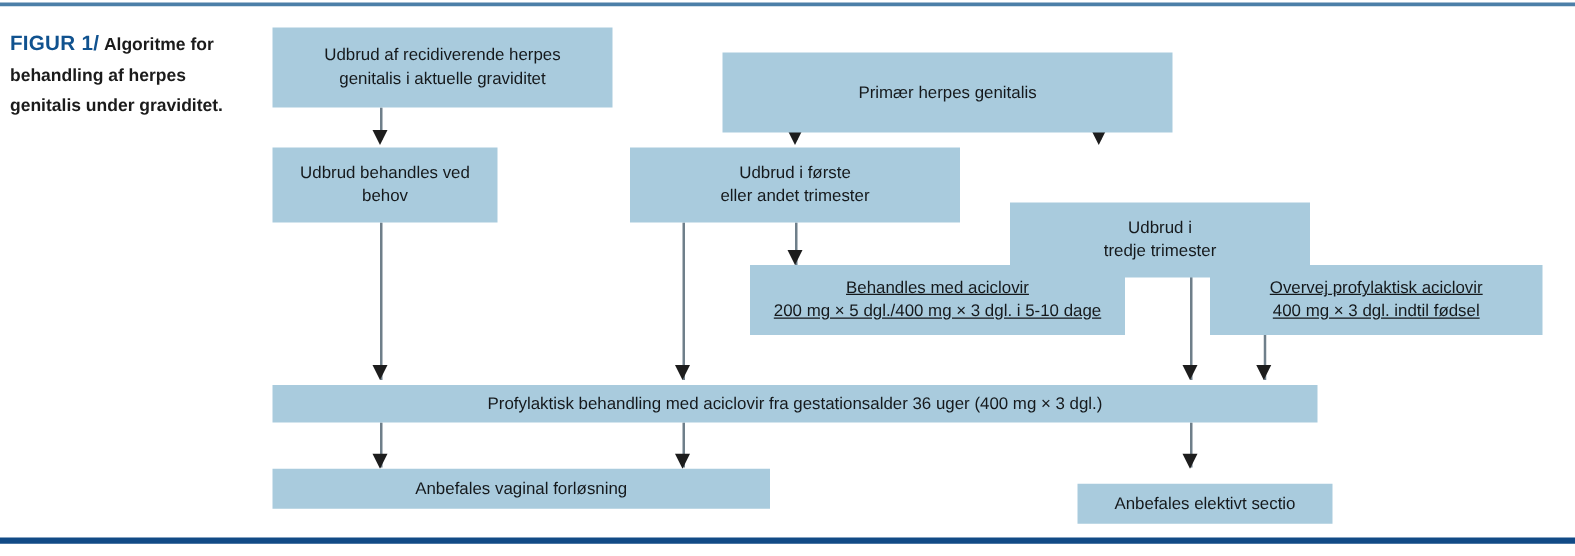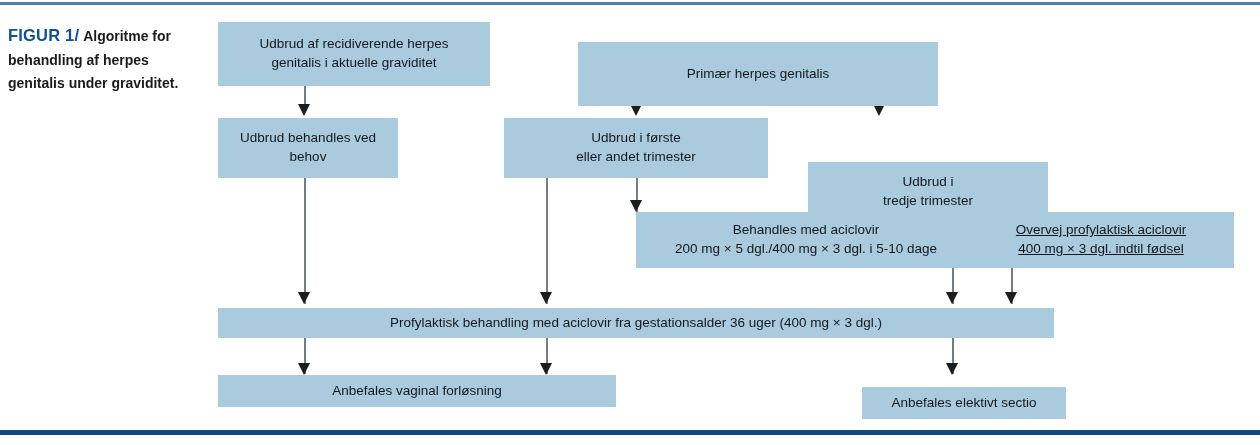--- a/index.html
+++ b/index.html
@@ -178,21 +178,21 @@
     </div>
   </div>
 
   <div class="node" style="left:808px; top:118px; width:240px; height:60px;margin-top:44px;">
     <div>
       <span>Udbrud i</span>
       <span>tredje trimester</span>
     </div>
   </div>
 
-  <div class="node" style="left:636px; top:212px; width:340px; height:56px;">
+  <div class="node" style="left:600px; top:212px; width:300px; height:56px;text-decoration:underline;">
     <div>
       <span>Behandles med aciclovir</span>
       <span>200 mg × 5 dgl./400 mg × 3 dgl. i 5-10 dage</span>
     </div>
   </div>
 
   <div class="node" style="left:968px; top:212px; width:266px; height:56px;text-decoration:underline;">
     <div>
       <span>Overvej profylaktisk aciclovir</span>
       <span>400 mg × 3 dgl. indtil fødsel</span>

